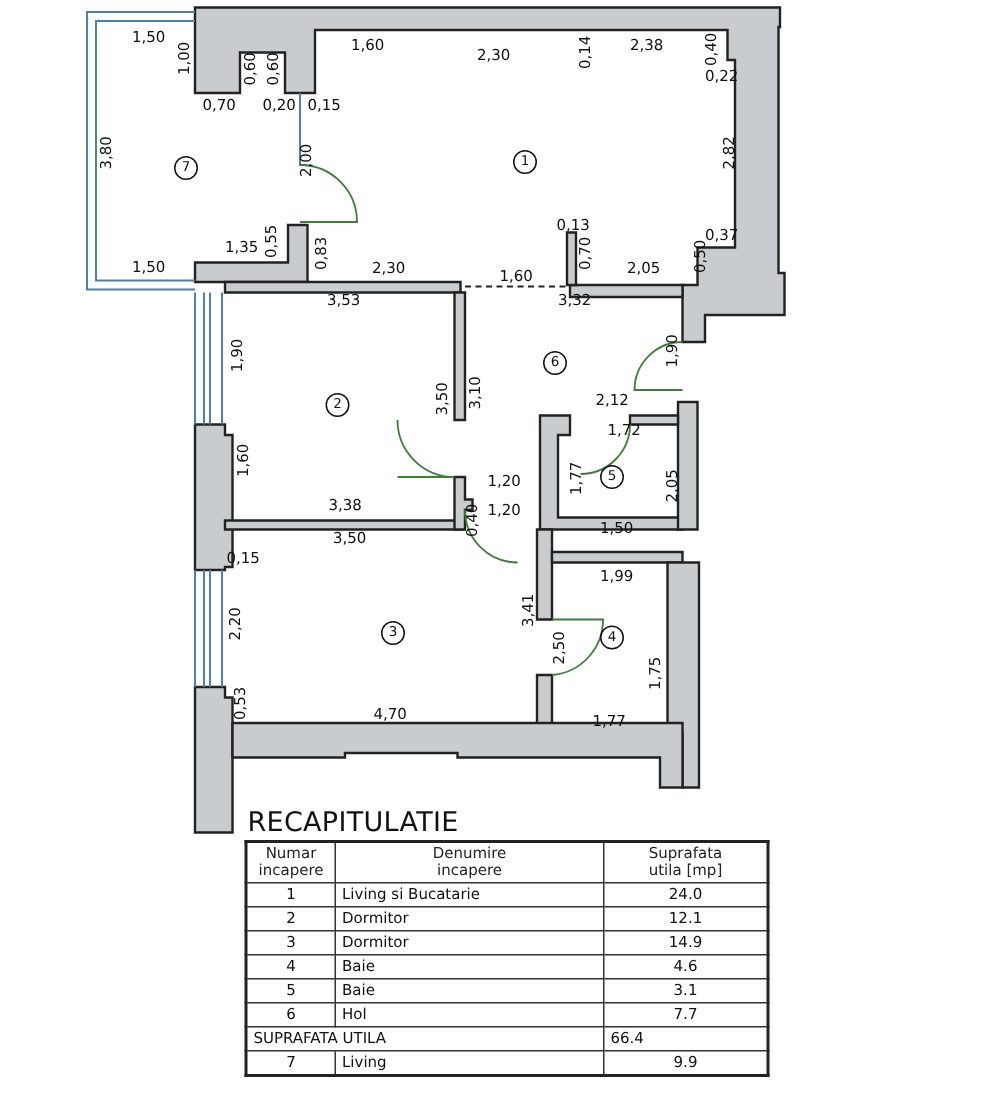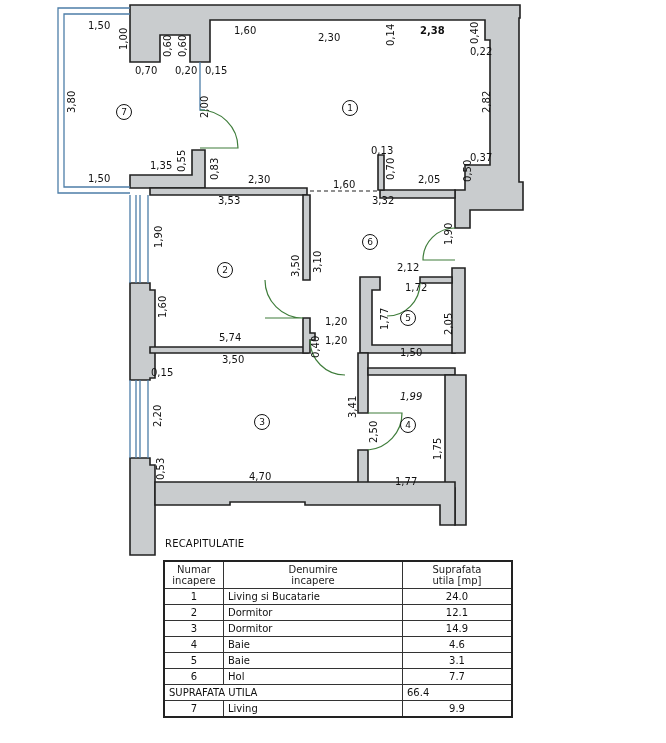--- a/index.html
+++ b/index.html
@@ -3,21 +3,21 @@
 <meta charset="utf-8">
 <style>
   html, body { margin:0; padding:0; background:#ffffff; }
   body { width:666px; height:743px; position:relative; overflow:hidden;
          font-family:"DejaVu Sans", sans-serif; color:#111; }
   #plan { position:absolute; left:0; top:0; }
   .lbl { position:absolute; font-size:10px; line-height:10px; white-space:nowrap; }
   .vert { transform:rotate(-90deg); transform-origin:left top; }
   .room-num { position:absolute; width:14px; height:14px; border:1.3px solid #111; border-radius:50%;
               font-size:9px; line-height:14px; text-align:center; background:#fff; }
-  #recap-title { position:absolute; left:165px; top:538px; font-size:10px; letter-spacing:0.2px; }
+  #recap-title { position:absolute; left:165px; top:538px; font-size:18px; letter-spacing:0.2px; }
   #recap-table { position:absolute; left:163px; top:560px; width:350px; border-collapse:collapse;
                  font-size:10px; border:2px solid #222; }
   #recap-table th, #recap-table td { border:1px solid #333; padding:0 4px; height:15px; }
   #recap-table thead th { font-weight:normal; line-height:11px; height:26px; color:#222; }
   #recap-table td.c { text-align:center; }
   #recap-table td.r { text-align:center; }
   #recap-table tr.sum td { }
 </style>
 </head>
 <body>
@@ -85,38 +85,38 @@
 <div class="room-num" style="left:400px;top:417px;">4</div>
 
 <span class="lbl" style="left:88px;top:21px;">1,50</span>
 <span class="lbl" style="left:135px;top:66px;">0,70</span>
 <span class="lbl" style="left:175px;top:66px;">0,20</span>
 <span class="lbl" style="left:205px;top:66px;">0,15</span>
 <span class="lbl" style="left:150px;top:161px;">1,35</span>
 <span class="lbl" style="left:88px;top:174px;">1,50</span>
 <span class="lbl" style="left:234px;top:26px;">1,60</span>
 <span class="lbl" style="left:318px;top:33px;">2,30</span>
-<span class="lbl" style="left:420px;top:26px;font-weight:bold;">2,38</span>
+<span class="lbl" style="left:420px;top:26px;">2,38</span>
 <span class="lbl" style="left:470px;top:47px;">0,22</span>
 <span class="lbl" style="left:371px;top:146px;">0,13</span>
 <span class="lbl" style="left:470px;top:153px;">0,37</span>
 <span class="lbl" style="left:248px;top:175px;">2,30</span>
 <span class="lbl" style="left:418px;top:175px;">2,05</span>
 <span class="lbl" style="left:333px;top:180px;">1,60</span>
 <span class="lbl" style="left:218px;top:196px;">3,53</span>
 <span class="lbl" style="left:372px;top:196px;">3,32</span>
 <span class="lbl" style="left:397px;top:263px;text-align:right;">2,12</span>
 <span class="lbl" style="left:405px;top:283px;">1,72</span>
 <span class="lbl" style="left:325px;top:317px;">1,20</span>
 <span class="lbl" style="left:325px;top:336px;">1,20</span>
-<span class="lbl" style="left:219px;top:333px;">5,74</span>
+<span class="lbl" style="left:219px;top:333px;">3,38</span>
 <span class="lbl" style="left:400px;top:348px;">1,50</span>
 <span class="lbl" style="left:222px;top:355px;">3,50</span>
 <span class="lbl" style="left:151px;top:368px;">0,15</span>
-<span class="lbl" style="left:400px;top:392px;font-style:italic;">1,99</span>
+<span class="lbl" style="left:400px;top:380px;">1,99</span>
 <span class="lbl" style="left:249px;top:472px;text-align:right;">4,70</span>
 <span class="lbl" style="left:395px;top:477px;">1,77</span>
 
 <span class="lbl vert" style="left:119px;top:50px;">1,00</span>
 <span class="lbl vert" style="left:163px;top:57px;">0,60</span>
 <span class="lbl vert" style="left:178px;top:57px;">0,60</span>
 <span class="lbl vert" style="left:67px;top:113px;">3,80</span>
 <span class="lbl vert" style="left:200px;top:118px;">2,00</span>
 <span class="lbl vert" style="left:177px;top:172px;">0,55</span>
 <span class="lbl vert" style="left:210px;top:180px;">0,83</span>

